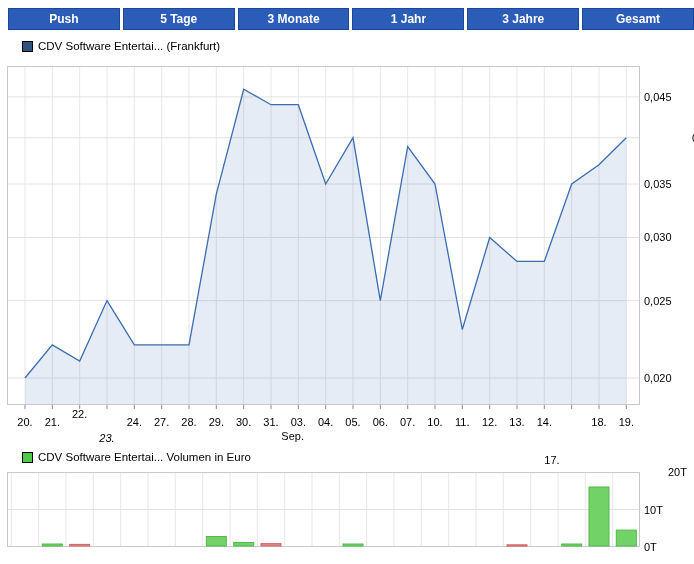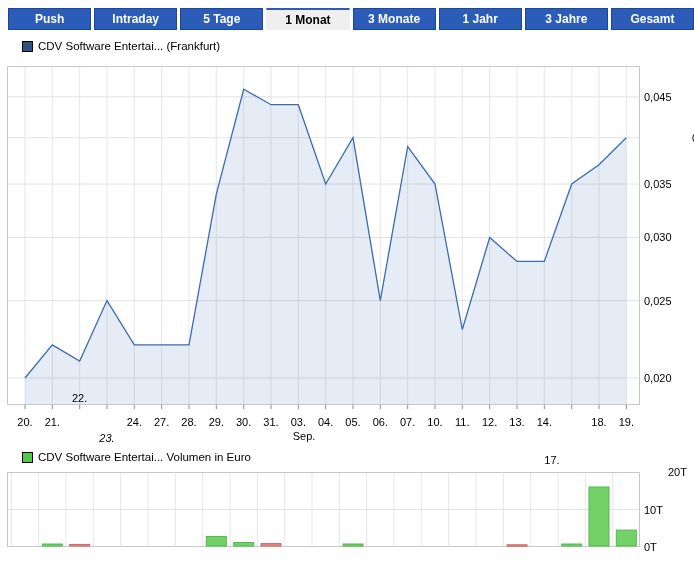--- a/index.html
+++ b/index.html
@@ -21,39 +21,33 @@
   #legend-volume{top:451px;}
 
   
   .chartbox{position:absolute;left:7px;}
   #price-plot{top:66px;width:633px;height:344px;}
   #vol-plot{top:472px;width:633px;height:76px;}
 
   
   .ylab{position:absolute;left:644px;font-size:11px;color:#000;white-space:nowrap;line-height:13px;}
   .xlab{position:absolute;font-size:11px;color:#000;width:26px;text-align:center;line-height:13px;}
-  .mon{position:absolute;font-size:11px;color:#000;width:34px;text-align:right;line-height:13px;}
+  .mon{position:absolute;font-size:11px;color:#000;width:34px;text-align:left;line-height:13px;}
 </style>
 </head>
 <body>
 
 <div class="screen">
 
   <div class="tabbar">
     <div class="tab">
         <span>Push</span>
       </div>
     <div class="tab">
-        <span>Intraday</span>
-      </div>
-    <div class="tab">
         <span>5 Tage</span>
-      </div>
-    <div class="tab active">
-        <span>1 Monat</span>
       </div>
     <div class="tab">
         <span>3 Monate</span>
       </div>
     <div class="tab">
         <span>1 Jahr</span>
       </div>
     <div class="tab">
         <span>3 Jahre</span>
       </div>
@@ -169,21 +163,21 @@
       </svg></div>
 
 <div class="ylab" style="left: 644px; top: 90.9259px;">0,045</div>
     <div class="ylab" style="left: 644px; top: 131.747px; margin-left: 48px;">0,040</div>
     <div class="ylab" style="left: 644px; top: 178.027px;">0,035</div>
     <div class="ylab" style="left: 644px; top: 231.453px;">0,030</div>
     <div class="ylab" style="left: 644px; top: 294.642px;">0,025</div>
     <div class="ylab" style="left: 644px; top: 371.98px;">0,020</div>
     <div class="xlab" style="left: 12px; top: 416px; width: 26px;">20.</div>
     <div class="xlab" style="left: 39.333px; top: 416px; width: 26px;">21.</div>
-    <div class="xlab" style="left: 66.666px; top: 392px; width: 26px;">22.</div>
+    <div class="xlab" style="left: 66.666px; top: 408px; width: 26px;">22.</div>
     <div class="xlab" style="left: 93.999px; top: 432px; width: 26px; font-style: italic;">23.</div>
     <div class="xlab" style="left: 121.332px; top: 416px; width: 26px;">24.</div>
     <div class="xlab" style="left: 148.665px; top: 416px; width: 26px;">27.</div>
     <div class="xlab" style="left: 175.998px; top: 416px; width: 26px;">28.</div>
     <div class="xlab" style="left: 203.331px; top: 416px; width: 26px;">29.</div>
     <div class="xlab" style="left: 230.664px; top: 416px; width: 26px;">30.</div>
     <div class="xlab" style="left: 257.997px; top: 416px; width: 26px;">31.</div>
     <div class="xlab" style="left: 285.33px; top: 416px; width: 26px;">03.</div>
     <div class="xlab" style="left: 312.663px; top: 416px; width: 26px;">04.</div>
     <div class="xlab" style="left: 339.996px; top: 416px; width: 26px;">05.</div>

